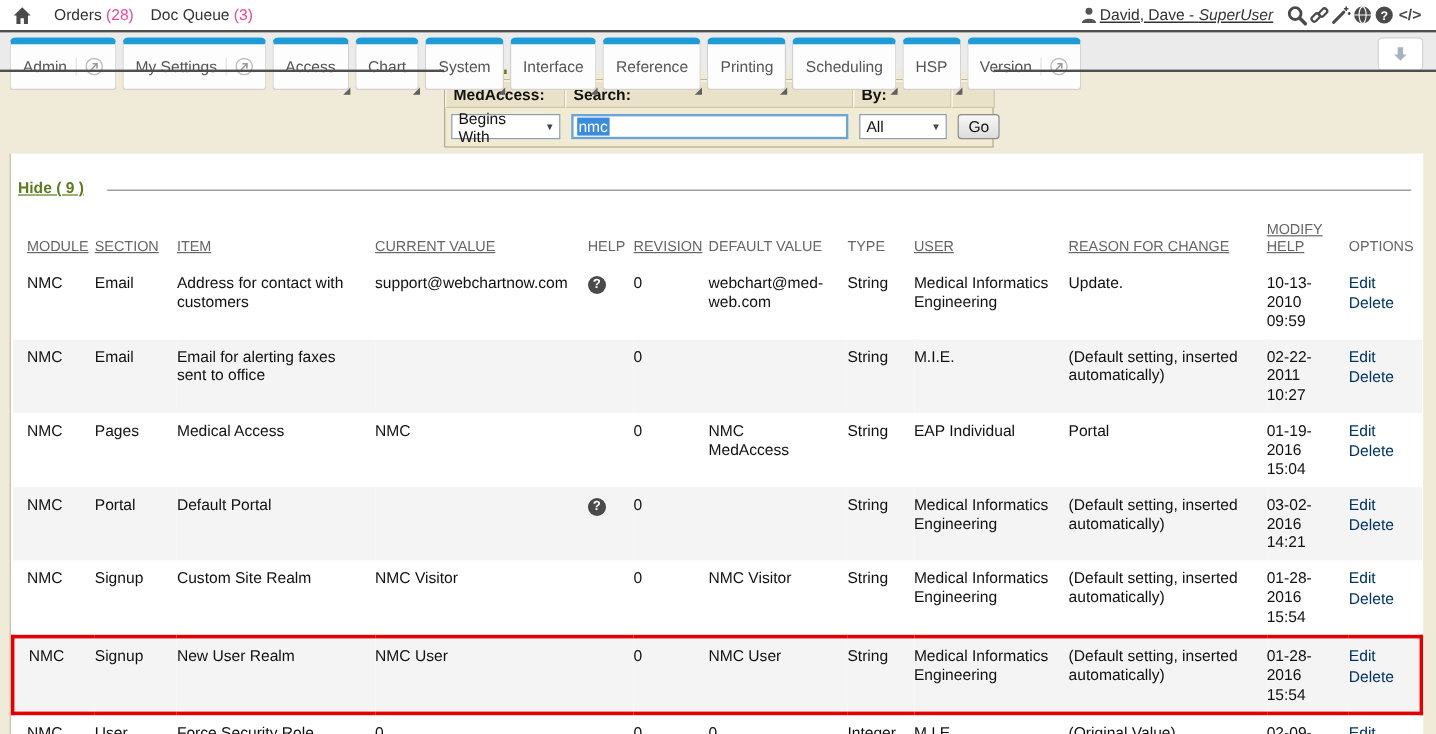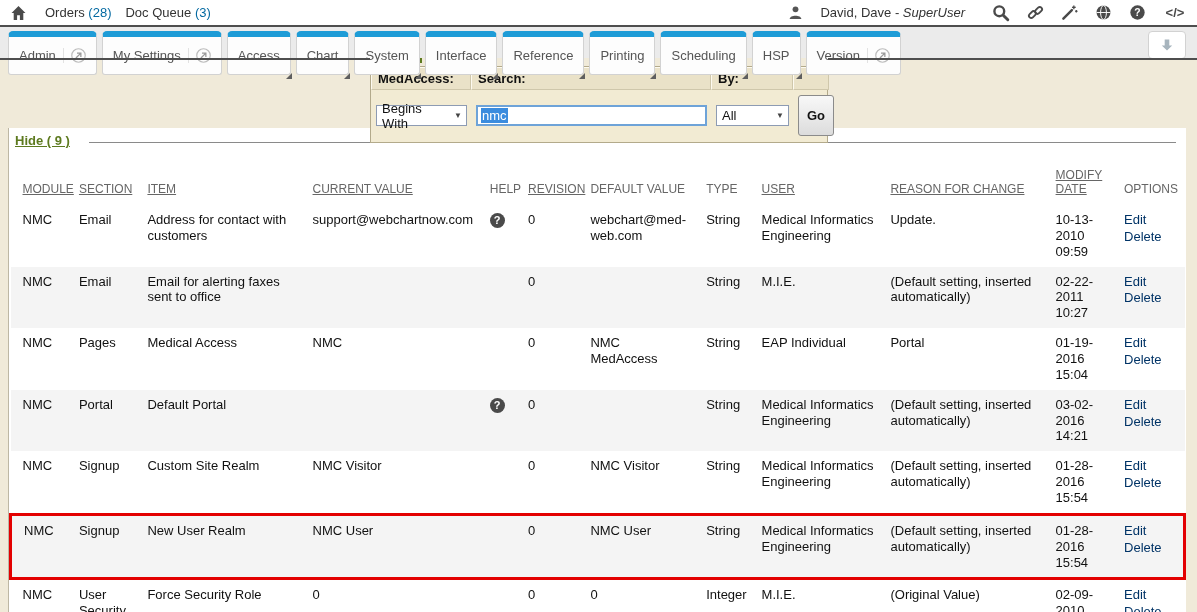--- a/index.html
+++ b/index.html
@@ -5,22 +5,22 @@
   * { box-sizing: border-box; margin: 0; padding: 0; }
   html,body { width:1197px; height:612px; }
   body { font-family:"Liberation Sans", sans-serif; overflow:hidden; background:#f0ead9; }
   .screen { position:relative; width:1197px; height:612px; overflow:hidden; background:#f0ead9; }
 
   
   .topbar { position:absolute; top:0; left:0; right:0; height:27px; background:#fff;
             border-bottom:2px solid #4e4e4e; display:flex; align-items:center; padding:0 10px; z-index:30; }
   .home { display:flex; align-items:center; margin-right:18px; cursor:pointer; }
   .tnav { font-size:13px; color:#333; text-decoration:none; margin-right:14px; cursor:pointer; }
-  .tnav .cnt { color:#0369a1; }
-  .tb-right { margin-left:auto; display:flex; align-items:center; gap:17px; }
+  .tnav .cnt { color:#ec4899; }
+  .tb-right { margin-left:auto; display:flex; align-items:center; gap:1px;text-decoration:underline; }
   .uname { font-size:13px; color:#333; margin-right:10px; white-space:nowrap; }
   .uname i { font-style:italic; }
   .tbi { display:flex; align-items:center; cursor:pointer; }
 
   
   .tabbar { position:absolute; top:27px; left:0; right:0; height:31px; background:#ebebeb; z-index:20; }
   .tab-strip { display:flex; gap:5px; margin:4px 0 0 8px; }
   .tab { position:relative; background:#fdfdfd; border:1px solid #d2d2d2; border-top:6px solid #1e9cd7;
          border-radius:5px 5px 3px 3px; height:44px; display:flex; align-items:center; gap:7px;
          padding:0 10px; font-size:13px; color:#555; cursor:pointer; white-space:nowrap; }
@@ -40,27 +40,27 @@
                 grid-template-columns:100px 240px 82px 36px; }
   .sb-label { background:#eae2c8; border:1px solid; border-color:#fdfaf0 #cfc7ab #cfc7ab #fdfaf0;
               font-weight:bold; font-size:13px; color:#111; padding:3px 6px; white-space:nowrap; }
   .sb-ctrl { padding:5px 4px 6px 5px; display:flex; align-items:center; }
   .fake-select { background:#fff; border:1px solid #8d9bb3; height:21px; display:flex; align-items:center;
                  justify-content:space-between; padding:0 4px 0 5px; font-size:13px; color:#111; cursor:pointer; width:100%; }
   .fake-select .arr { font-size:8px; color:#444; margin-left:6px; }
   .fake-input { background:#fff; border:2px solid #6ea3d8; height:21px; width:100%; display:flex;
                 align-items:center; padding:0 3px; cursor:text; }
   .selection { background:#3b8cde; color:#fff; font-size:13px; line-height:15px; padding:0 1px; }
-  .go-btn { font-family:"Liberation Sans", sans-serif; font-size:13px; color:#111; padding:12px 8px;
-            background:linear-gradient(#f8f8f8,#dcdcdc); border:1px solid #8b8b8b; border-radius:3px; cursor:pointer;font-weight:bold; }
+  .go-btn { font-family:"Liberation Sans", sans-serif; font-size:13px; color:#111; padding:2px 8px;
+            background:linear-gradient(#f8f8f8,#dcdcdc); border:1px solid #8b8b8b; border-radius:3px; cursor:pointer; }
 
   
   .panel { position:absolute; left:8px; top:128px; width:1178px; bottom:0; background:#fff;
            border-left:1px solid #bdb7a4; overflow:hidden; }
-  .panel-head { display:flex; align-items:center; padding:5px 6px 4px 6px; }
+  .panel-head { display:flex; align-items:center; padding:21px 6px 4px 6px; }
   .hide-link { color:#5d7a1f; font-size:13px; font-weight:bold; text-decoration:underline; margin-right:9px; cursor:pointer; white-space:nowrap; }
   .panel-title { color:#5d7a1f; font-size:18px; font-weight:bold; white-space:nowrap; }
   .rule { flex:1; height:1px; background:#8a8a8a; margin:4px 4px 0 10px; }
 
   table.settings { width:100%; border-collapse:collapse; table-layout:fixed; margin-top:2px; }
   th { color:#666; font-size:12px; font-weight:normal; text-align:left; vertical-align:bottom;
        padding:14px 8px 9px 0; }
   th .sort { text-decoration:underline; cursor:pointer; }
   td { font-size:13px; color:#111; vertical-align:top; padding:7px 8px 7px 0; line-height:1.22; }
   th:first-child, td:first-child { padding-left:12px; }
@@ -264,21 +264,21 @@
             <th><span class="sort">MODULE</span></th>
             <th><span class="sort">SECTION</span></th>
             <th><span class="sort">ITEM</span></th>
             <th><span class="sort">CURRENT VALUE</span></th>
             <th><span>HELP</span></th>
             <th><span class="sort">REVISION</span></th>
             <th><span>DEFAULT VALUE</span></th>
             <th><span>TYPE</span></th>
             <th><span class="sort">USER</span></th>
             <th><span class="sort">REASON FOR CHANGE</span></th>
-            <th><span class="sort">MODIFY DATE</span></th>
+            <th><span class="sort">MODIFY HELP</span></th>
             <th><span>OPTIONS</span></th>
           </tr>
         </thead>
       <tbody id="table-body">
           <tr>
             <td>NMC</td>
             <td>Email</td>
             <td>Address for contact with customers</td>
             <td>support@webchartnow.com</td>
             <td><span class="help-badge">?</span></td>

